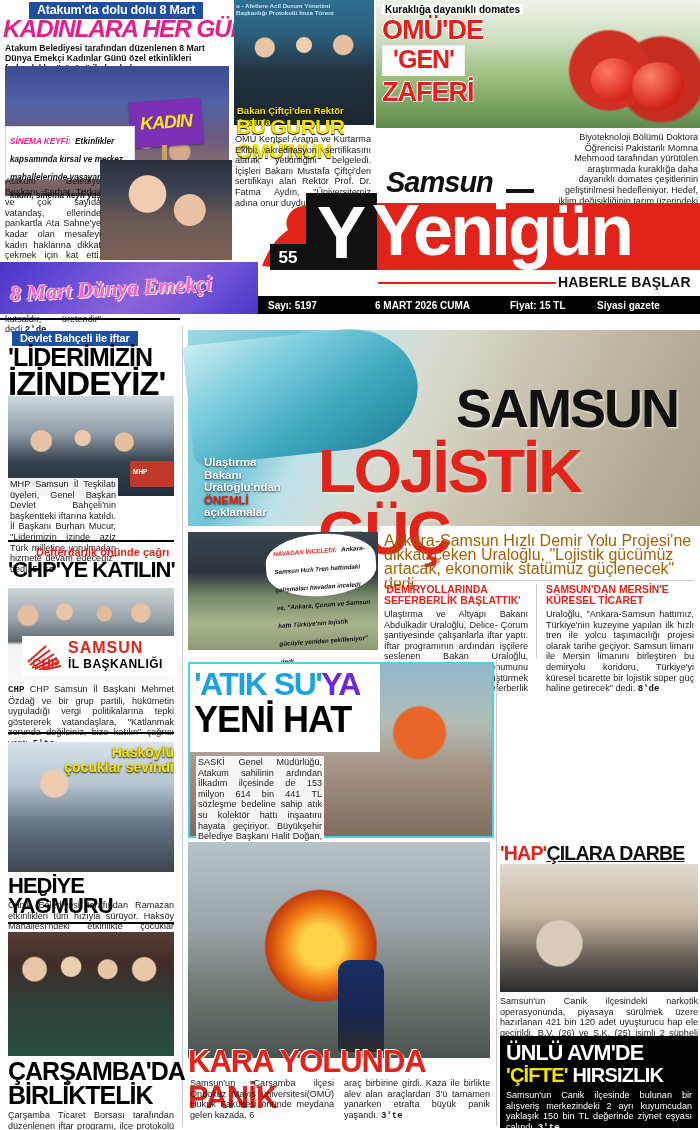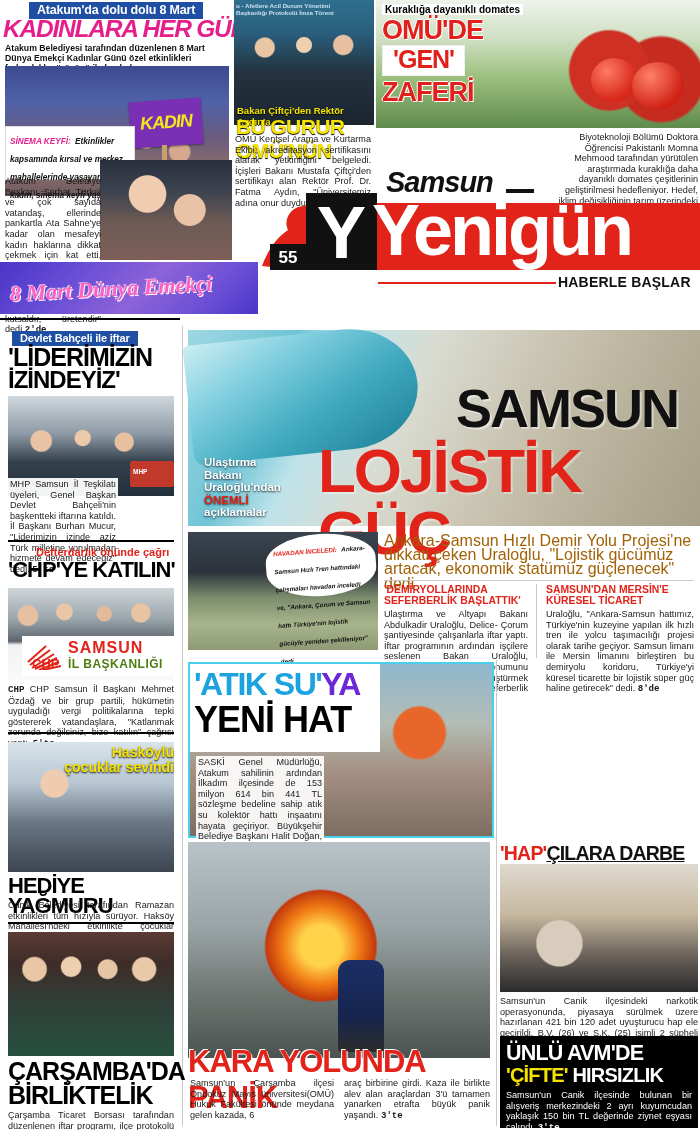--- a/index.html
+++ b/index.html
@@ -164,29 +164,35 @@
     <div class="abs" style="left:114px;top:34px;color:#fff;font-size:72px;font-weight:bold;line-height:72px;letter-spacing:-3px;">Yenigün</div>
 
     <div class="abs" style="left:12px;top:84px;width:36px;height:26px;background:#111;">
       <div class="abs" style="left:0;top:4px;width:36px;text-align:center;color:#fff;font-weight:bold;font-size:17px;">55</div>
     </div>
 
     <div class="abs" style="left:120px;top:122px;width:178px;height:2px;background:#e2231a;"></div>
     <div class="abs" style="left:300px;top:114px;color:#111;font-weight:bold;font-size:14px;letter-spacing:.2px;">HABERLE BAŞLAR</div>
   </div>
 
+  <div class="abs mh-strip" style="left:258px;top:296px;width:442px;height:18px;">
+    <div class="abs" style="left:10px;top:4px;">Sayı: 5197</div>
+    <div class="abs" style="left:117px;top:4px;">6 MART  2026  CUMA</div>
+    <div class="abs" style="left:252px;top:4px;">Fiyat: 15 TL</div>
+    <div class="abs" style="left:339px;top:4px;">Siyasi gazete</div>
+  </div>
 
   <div class="divider-v" style="left:182px;top:326px;width:1px;height:800px;"></div>
 
   <div class="abs" style="left:0;top:326px;width:180px;height:218px;">
     <div class="abs" style="left:12px;top:2px;">
       <span class="kicker-blue" style="font-size:11px;">Devlet Bahçeli ile iftar</span>
     </div>
     <div class="abs head-black" style="left:8px;top:20px;font-size:25px;">'LİDERİMİZİN</div>
-    <div class="abs head-black" style="left:8px;top:43px;font-size:24px;">İZİNDEYİZ'</div>
+    <div class="abs head-black" style="left:8px;top:43px;font-size:33px;">İZİNDEYİZ'</div>
     <div class="photo ph-suits" style="left:8px;top:70px;width:166px;height:100px;"></div>
     <div class="abs" style="left:130px;top:135px;width:44px;height:26px;background:#c0392b;border-radius:2px;">
       <div class="abs" style="left:3px;top:7px;color:#fff;font-size:6.5px;font-weight:bold;">MHP</div>
     </div>
     <div class="abs body-txt" style="left:8px;top:152px;width:106px;background:rgba(255,255,255,.94);padding:1px 2px;">
       <span>MHP Samsun İl Teşkilatı üyeleri, Genel Başkan Devlet Bahçeli'nin başkentteki iftarına katıldı. İl Başkanı Burhan Mucur, "Liderimizin izinde aziz Türk milletine yorulmadan hizmete devam edeceğiz" dedi.</span>
       <b>5'te</b>
     </div>
   </div>
   <div class="abs rule" style="left:8px;top:540px;width:166px;"></div>
@@ -203,21 +209,21 @@
               <line x1="4" y1="23" x2="24" y2="8"></line>
             <line x1="6" y1="26" x2="28" y2="12"></line>
               <line x1="9" y1="27" x2="31" y2="16"></line>
             <line x1="13" y1="28" x2="33" y2="20"></line>
               <line x1="17" y1="28" x2="35" y2="24"></line>
           </g>
           <text x="6" y="26" font-size="13" font-weight="bold" fill="#e2231a" font-family="Liberation Sans">CHP</text>
         </svg>
       </div>
       <div class="abs" style="left:46px;top:3px;color:#e2231a;font-weight:bold;font-size:16px;letter-spacing:1px;">SAMSUN</div>
-      <div class="abs" style="left:46px;top:21px;color:#4d7c0f;font-weight:bold;font-size:12px;letter-spacing:.5px;">İL BAŞKANLIĞI</div>
+      <div class="abs" style="left:46px;top:21px;color:#000000;font-weight:bold;font-size:12px;letter-spacing:.5px;">İL BAŞKANLIĞI</div>
     </div>
     <div class="abs body-txt" style="left:8px;top:138px;width:166px;">
       <b>CHP</b>
       <span>CHP Samsun İl Başkanı Mehmet Özdağ ve bir grup partili, hükümetin uyguladığı vergi politikalarına tepki göstererek vatandaşlara, "Katlanmak zorunda değilsiniz, bize katılın" çağrısı yaptı.</span>
       <b>5'te</b>
     </div>
   </div>
   <div class="abs rule" style="left:8px;top:732px;width:166px;"></div>
 
   <div class="abs" style="left:0;top:736px;width:180px;height:186px;">

